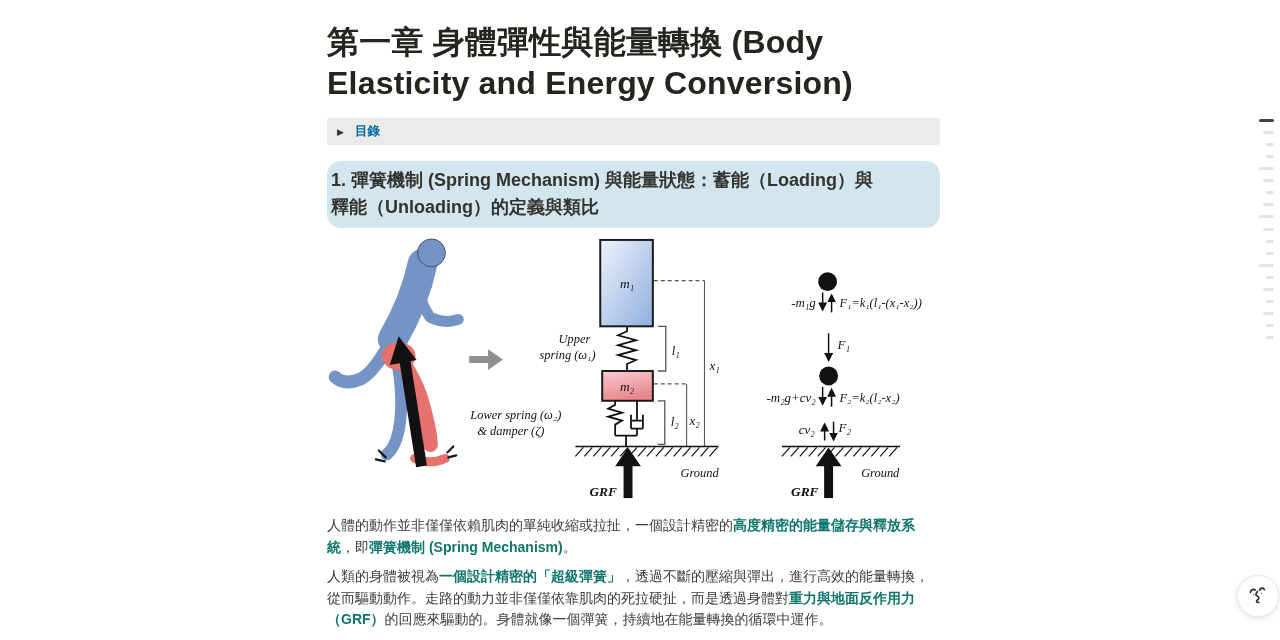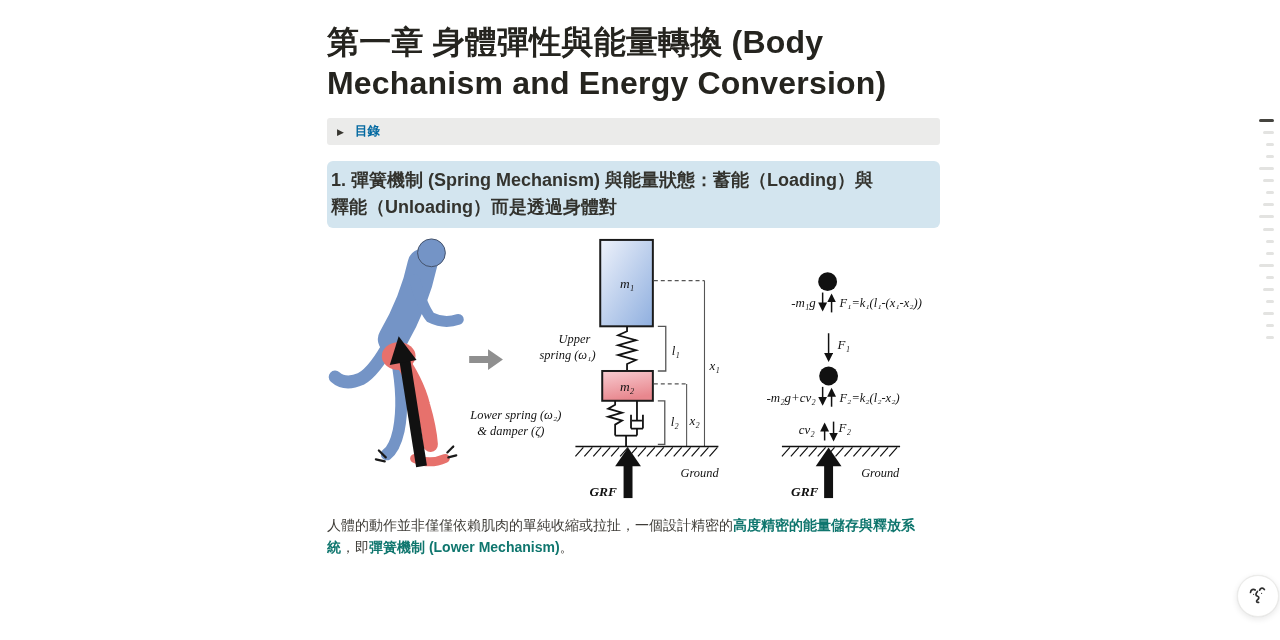--- a/index.html
+++ b/index.html
@@ -9,21 +9,21 @@
   .content { position:absolute; left:327px; top:0; width:613px; color:#37352f; }
 
   h1.title { margin-top:22px; font-size:32px; line-height:41px; font-weight:700; color:#25241f; letter-spacing:0.2px; }
   h1.title span { display:block; }
 
   .toc { margin-top:14px; height:27px; background:#ebebea; border-radius:3px;
     display:flex; align-items:center; padding:0 10px; gap:11px; cursor:pointer; }
   .toc-arrow { font-size:9px; color:#37352f; line-height:1; transform:translateY(0.5px); }
   .toc-label { font-size:12.5px; font-weight:700; color:#0369a1; }
 
-  .sec { margin-top:16px; background:#d3e5ef; border-radius:6px;
+  .sec { margin-top:16px; background:#d3e5ef; border-radius:14px;
     padding:6px 6px 7px 4px; font-size:18px; line-height:27px; font-weight:700; color:#33332e; }
   .sec span { display:block; }
 
   figure.fig { margin-top:2px; width:613px; height:278px;font-style:italic; }
   .fig svg { display:block; }
   .serif { font-family:"Liberation Serif","DejaVu Serif",serif; }
 
   p.para { font-size:14px; line-height:21.5px; color:#3f3d38; }
   p.para.p1 { margin-top:7px; }
   p.para.p2 { margin-top:8px; }
@@ -38,31 +38,31 @@
     display:flex; align-items:center; justify-content:center; cursor:pointer; }
 </style>
 </head>
 <body>
 
 <div class="page">
   <main class="content">
 
     <h1 class="title">
       <span>第一章 身體彈性與能量轉換 (Body</span>
-      <span>Mechanism and Energy Conversion)</span>
+      <span>Elasticity and Energy Conversion)</span>
     </h1>
 
     <div class="toc">
       <span class="toc-arrow">▶</span>
       <span class="toc-label">目錄</span>
     </div>
 
     <div class="sec" style="background: rgb(211, 229, 239);">
       <span>1. 彈簧機制 (Spring Mechanism) 與能量狀態：蓄能（Loading）與</span>
-      <span>釋能（Unloading）而是透過身體對</span>
+      <span>釋能（Unloading）的定義與類比</span>
     </div>
 
     <figure class="fig">
       <svg viewBox="0 0 613 280" width="613" height="278" xmlns="http://www.w3.org/2000/svg">
         <defs>
           <linearGradient id="m1g" x1="0" y1="0" x2="1" y2="1">
             <stop offset="0" stop-color="#eef2fb"></stop>
               <stop offset="1" stop-color="#8fafdf"></stop>
           </linearGradient>
           <linearGradient id="m2g" x1="0" y1="0" x2="0.3" y2="1">
@@ -154,22 +154,23 @@
           <text x="555" y="249" text-anchor="middle" font-size="12.5">Ground</text>
           <g>
             <rect x="498.5" y="236" width="9" height="34" fill="#111"></rect>
             <polygon points="503,219 490,238 516,238" fill="#111"></polygon>
           </g>
           <text x="479" y="268" text-anchor="middle" font-size="13.5" font-weight="bold">GRF</text>
         </g>
       </svg>
     </figure>
 
-    <p class="para p1"><span>人體的動作並非僅僅依賴肌肉的單純收縮或拉扯，一個設計精密的</span><strong>高度精密的能量儲存與釋放系統</strong><span>，即</span><strong>彈簧機制 (Lower Mechanism)</strong><span>。</span></p>
-
+    <p class="para p1"><span>人體的動作並非僅僅依賴肌肉的單純收縮或拉扯，一個設計精密的</span><strong>高度精密的能量儲存與釋放系統</strong><span>，即</span><strong>彈簧機制 (Spring Mechanism)</strong><span>。</span></p>
+
+    <p class="para p2"><span>人類的身體被視為</span><strong>一個設計精密的「超級彈簧」</strong><span>，透過不斷的壓縮與彈出，進行高效的能量轉換，從而驅動動作。走路的動力並非僅僅依靠肌肉的死拉硬扯，而是透過身體對</span><strong>重力與地面反作用力（GRF）</strong><span>的回應來驅動的。身體就像一個彈簧，持續地在能量轉換的循環中運作。</span></p>
 
   </main>
 
   <div class="outline">
       <div class="ob" style="width: 15px; top: 0px; background: rgb(69, 68, 63);"></div>
       <div class="ob" style="width: 11px; top: 12.06px; background: rgb(227, 227, 225);"></div>
       <div class="ob" style="width: 8px; top: 24.12px; background: rgb(227, 227, 225);"></div>
       <div class="ob" style="width: 8px; top: 36.18px; background: rgb(227, 227, 225);"></div>
       <div class="ob" style="width: 15px; top: 48.24px; background: rgb(227, 227, 225);"></div>
       <div class="ob" style="width: 11px; top: 60.3px; background: rgb(227, 227, 225);"></div>

